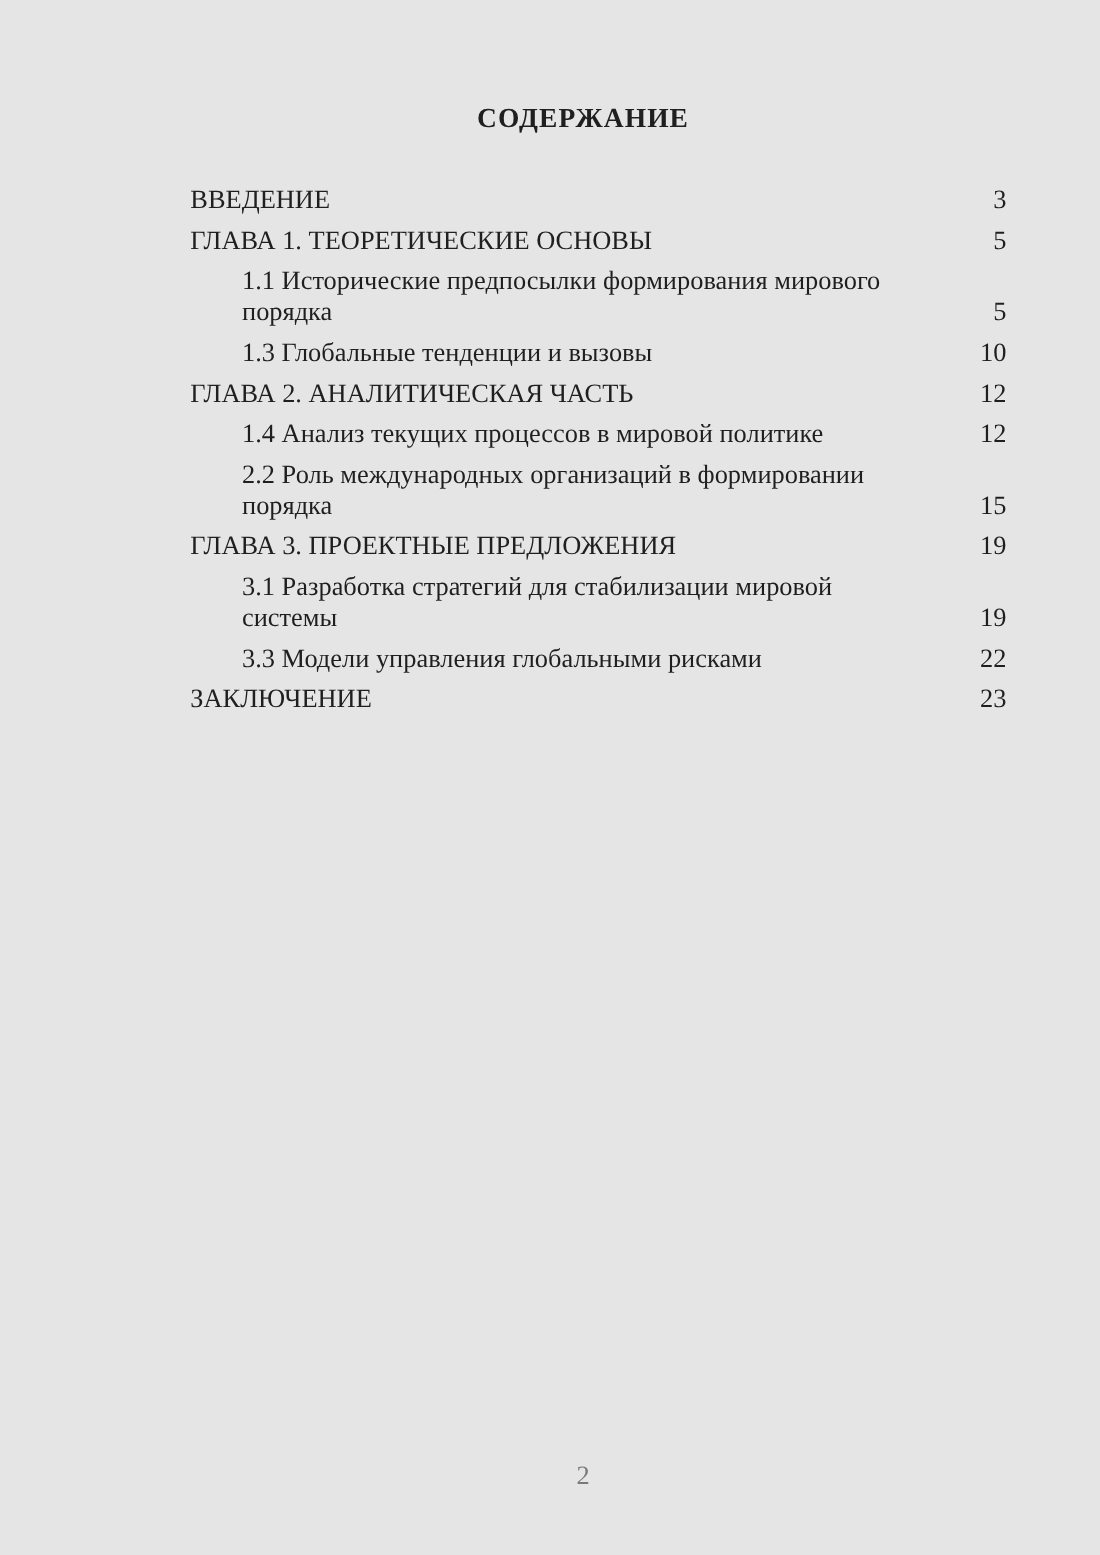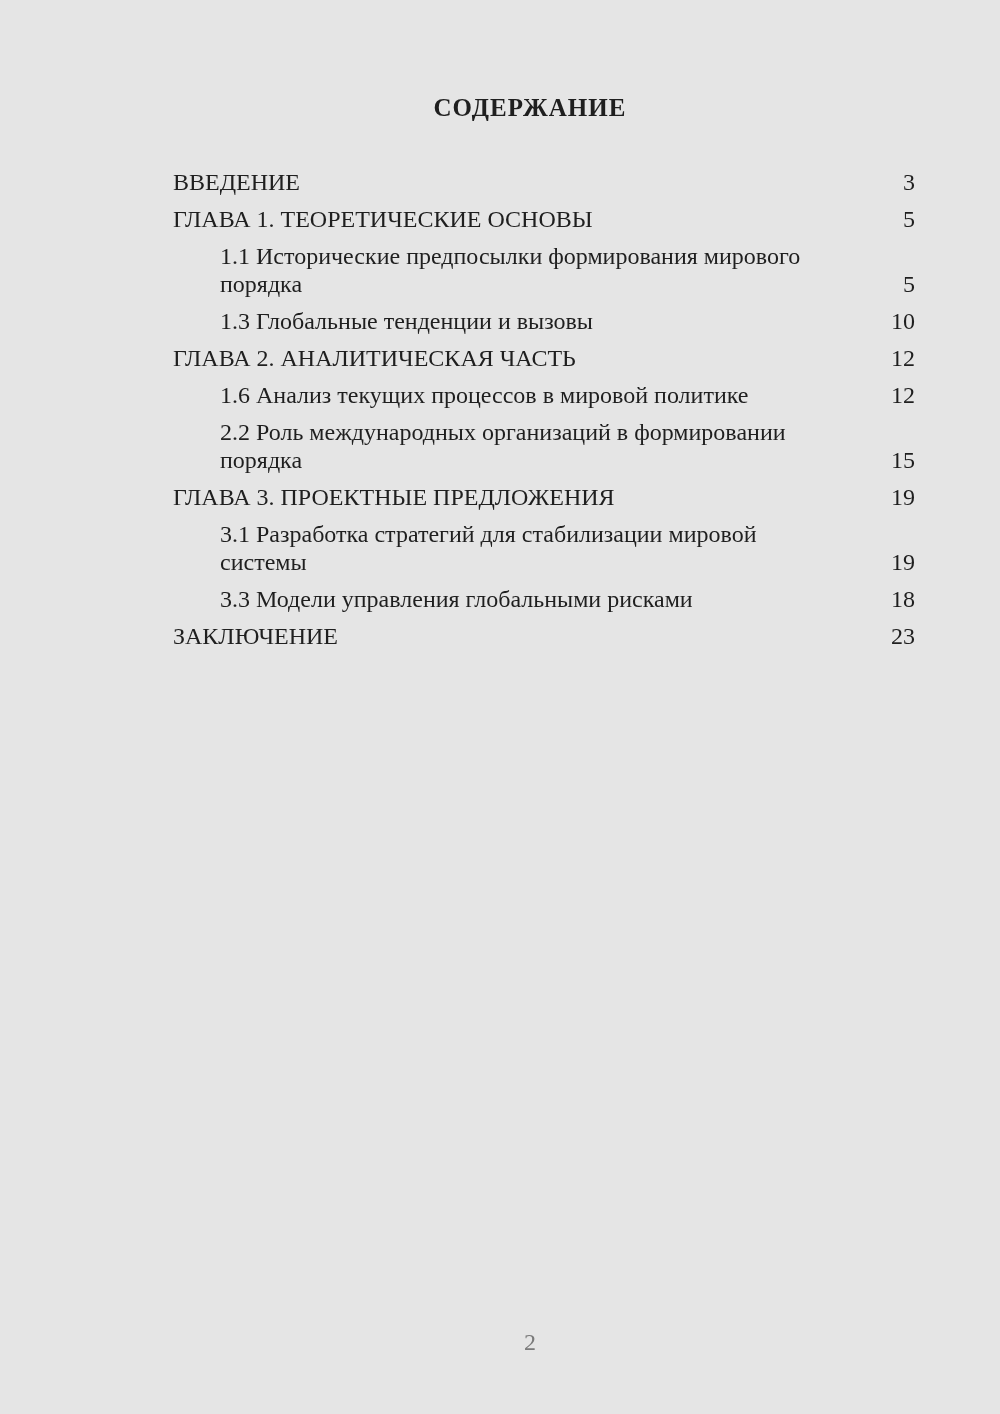--- a/index.html
+++ b/index.html
@@ -95,21 +95,21 @@
         <div class="toc-label">1.3 Глобальные тенденции и вызовы</div>
         <div class="toc-page">10</div>
       </div>
 
       <div class="toc-row level-0">
         <div class="toc-label">ГЛАВА 2. АНАЛИТИЧЕСКАЯ ЧАСТЬ</div>
         <div class="toc-page">12</div>
       </div>
 
       <div class="toc-row level-1">
-        <div class="toc-label">1.6 Анализ текущих процессов в мировой политике</div>
+        <div class="toc-label">1.4 Анализ текущих процессов в мировой политике</div>
         <div class="toc-page">12</div>
       </div>
 
       <div class="toc-row level-1">
         <div class="toc-label">2.2 Роль международных организаций в формировании
 порядка</div>
         <div class="toc-page">15</div>
       </div>
 
 
@@ -120,21 +120,21 @@
 
       <div class="toc-row level-1">
         <div class="toc-label">3.1 Разработка стратегий для стабилизации мировой
 системы</div>
         <div class="toc-page">19</div>
       </div>
 
 
       <div class="toc-row level-1">
         <div class="toc-label">3.3 Модели управления глобальными рисками</div>
-        <div class="toc-page">18</div>
+        <div class="toc-page">22</div>
       </div>
 
       <div class="toc-row level-0">
         <div class="toc-label">ЗАКЛЮЧЕНИЕ</div>
         <div class="toc-page">23</div>
       </div>
 
 
     </div>
   </div>

